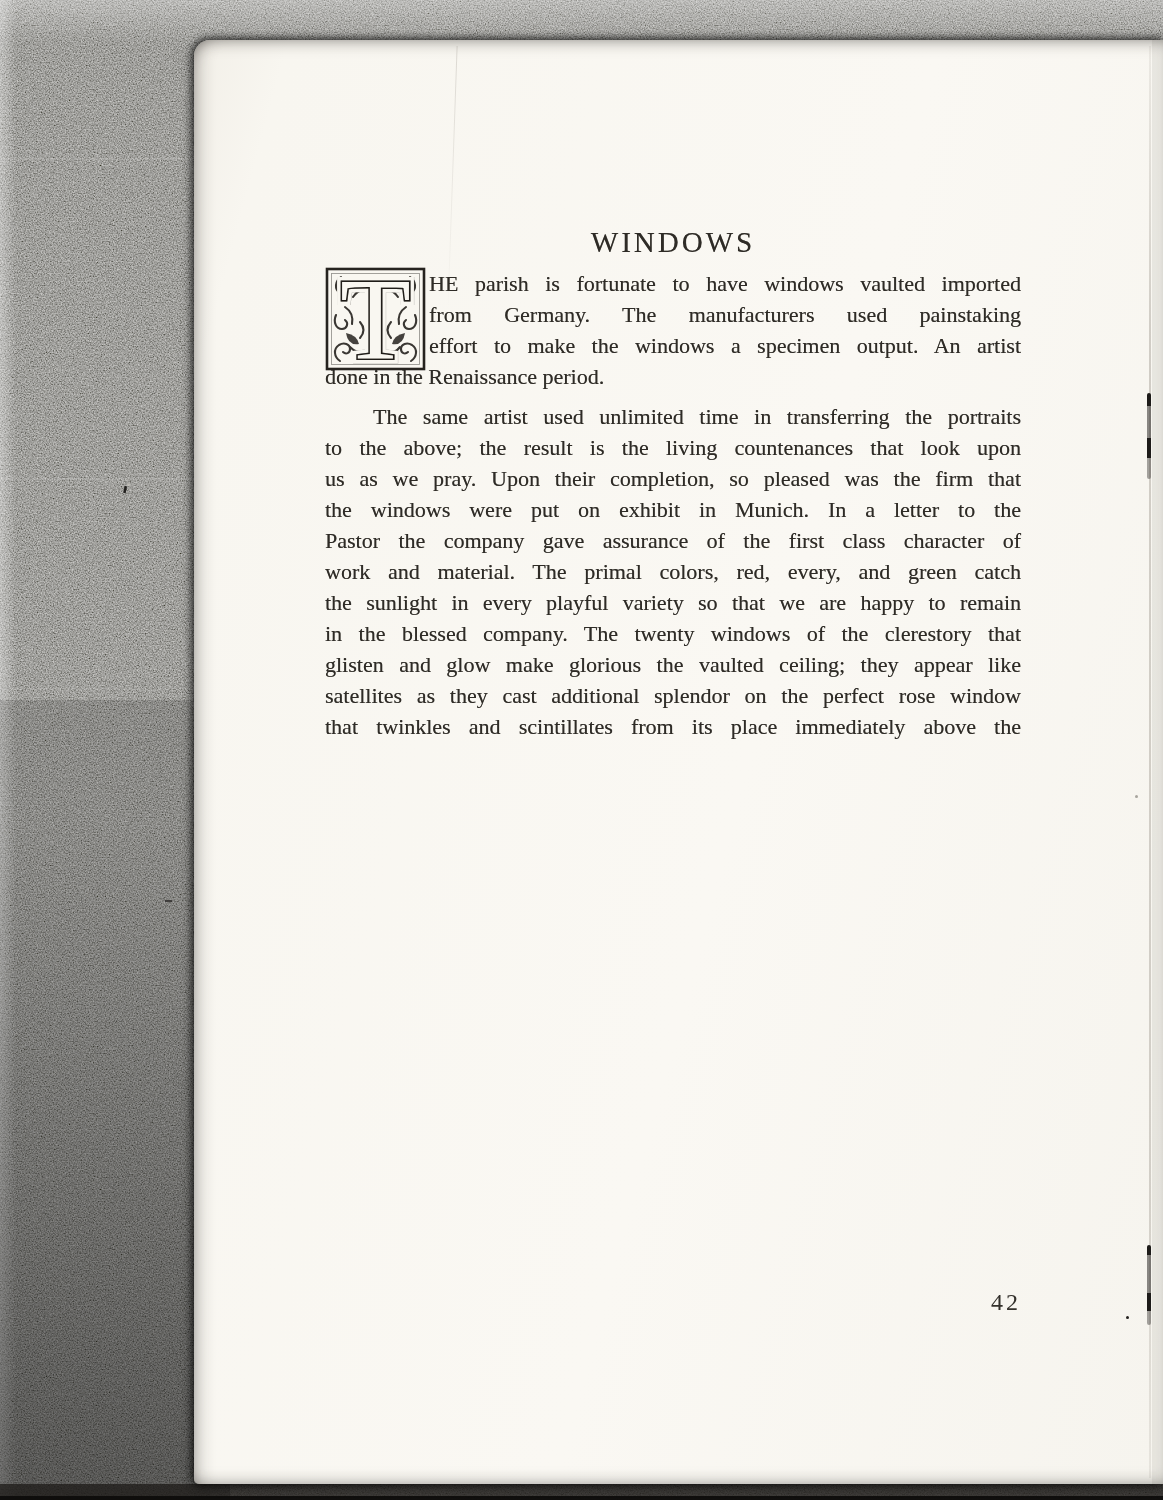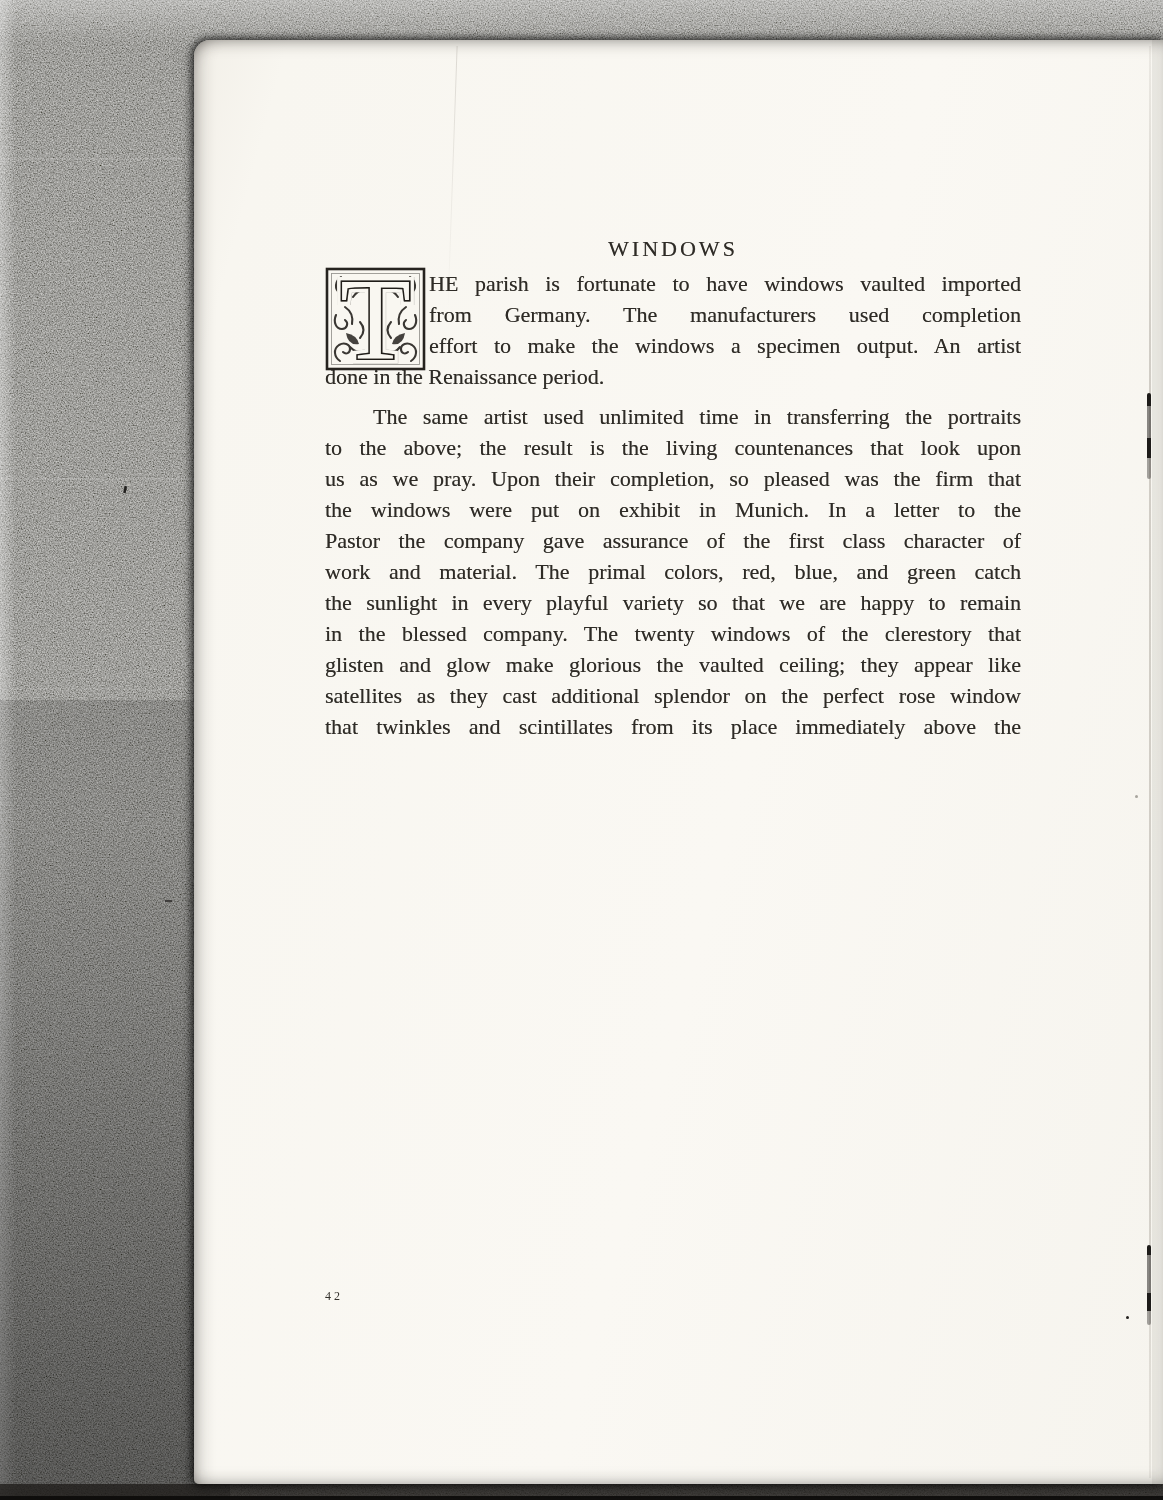--- a/index.html
+++ b/index.html
@@ -15,38 +15,38 @@
     border-top-left-radius:16px;border-bottom-left-radius:5px;
     box-shadow:
       -4px 0 9px rgba(0,0,0,0.40),
       0 -3px 7px rgba(0,0,0,0.45),
       0 4px 8px rgba(0,0,0,0.35),
       inset 0 12px 16px -12px rgba(35,32,28,0.50),
       inset 16px 0 20px -16px rgba(35,32,28,0.45),
       inset 0 -12px 16px -12px rgba(35,32,28,0.40);
   }
   .page-title{
-    position:absolute;left:131px;top:196px;width:696px;
-    text-align:center;font-size:22px;letter-spacing:3px;
+    position:absolute;left:131px;top:186px;width:696px;
+    text-align:center;font-size:29px;letter-spacing:3px;
     color:#2e2b26;text-shadow:0.2px 0.2px 0.4px rgba(46,43,38,0.55);font-family:Liberation Serif, serif;
   }
   .text-column{
     position:absolute;left:131px;top:228px;width:696px;
     font-size:22px;line-height:31px;color:#2e2b26;
     text-shadow:0.2px 0.2px 0.4px rgba(46,43,38,0.55);
   }
   .cap-block{position:relative;}
   .dropcap{position:absolute;left:0;top:-1px;width:101px;height:104px;}
   .beside{margin-left:104px;}
   .tline{text-align:justify;text-align-last:justify;height:31px;overflow:visible;}
   .tline.last{text-align-last:left;}
   .tline.indent{text-indent:48px;margin-top:9px;}
   .page-number{
     position:absolute;left:131px;top:1249px;width:696px;
-    text-align:left;font-size:12px;letter-spacing:3px;color:#33302b;
+    text-align:right;font-size:24px;letter-spacing:3px;color:#33302b;
   }
   
   .edge-line{
     position:absolute;left:955px;top:6px;width:2px;height:1432px;
     background:linear-gradient(rgba(125,117,106,0.10),rgba(125,117,106,0.32) 20%,rgba(125,117,106,0.30) 80%,rgba(125,117,106,0.12));
   }
   .edge-shade{
     position:absolute;right:0;top:0;width:11px;height:100%;
     background:rgba(90,84,78,0.10);
   }
@@ -144,33 +144,33 @@
               <path d="M21,66 q11,2 13,11 q-11,2 -13,-11 z"></path>
               <path d="M80,66 q-11,2 -13,11 q11,2 13,-11 z"></path>
               <path d="M45,90 q5,-8 11,0 q-5,6 -11,0 z"></path>
             </g>
             <text x="50.5" y="92" text-anchor="middle" font-family="Liberation Serif, DejaVu Serif, serif" font-size="116" fill="none" stroke="#f9f7f1" stroke-width="10">T</text>
             <text x="50.5" y="92" text-anchor="middle" font-family="Liberation Serif, DejaVu Serif, serif" font-size="116" fill="#f9f7f1" stroke="#1f1c18" stroke-width="3" paint-order="stroke">T</text>
           </svg>
         </div>
         <div class="beside">
           <div class="tline">HE parish is fortunate to have windows vaulted imported</div>
-          <div class="tline">from Germany.  The manufacturers used completion</div>
+          <div class="tline">from Germany.  The manufacturers used painstaking</div>
           <div class="tline">effort to make the windows a specimen output.  An artist</div>
         </div>
         <div class="tline last">done in the Renaissance period.</div>
       </div>
 
       <div>
         <div class="tline indent">The same artist used unlimited time in transferring the portraits</div>
         <div class="tline">to the above; the result is the living countenances that look upon</div>
         <div class="tline">us as we pray.  Upon their completion, so pleased was the firm that</div>
         <div class="tline">the windows were put on exhibit in Munich.  In a letter to the</div>
         <div class="tline">Pastor the company gave assurance of the first class character of</div>
-        <div class="tline">work and material.  The primal colors, red, blue, and green catch</div>
+        <div class="tline">work and material.  The primal colors, red, every, and green catch</div>
         <div class="tline">the sunlight in every playful variety so that we are happy to remain</div>
         <div class="tline">in the blessed company.  The twenty windows of the clerestory that</div>
         <div class="tline">glisten and glow make glorious the vaulted ceiling; they appear like</div>
         <div class="tline">satellites as they cast additional splendor on the perfect rose window</div>
         <div class="tline">that twinkles and scintillates from its place immediately above the</div>
       </div>
 
     </div>
 
     <div class="page-number">42</div>

